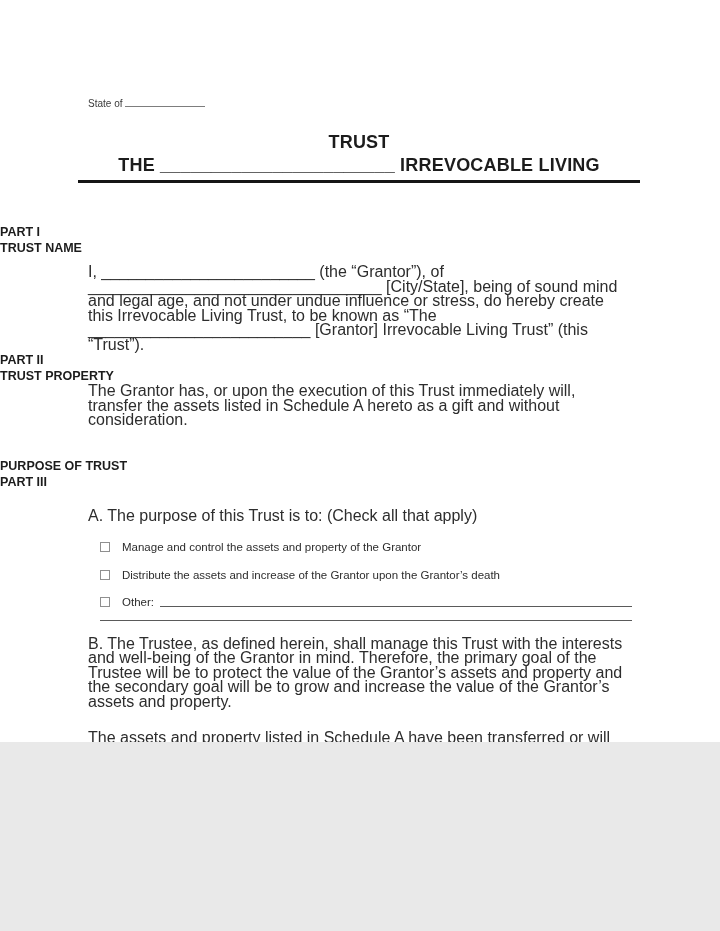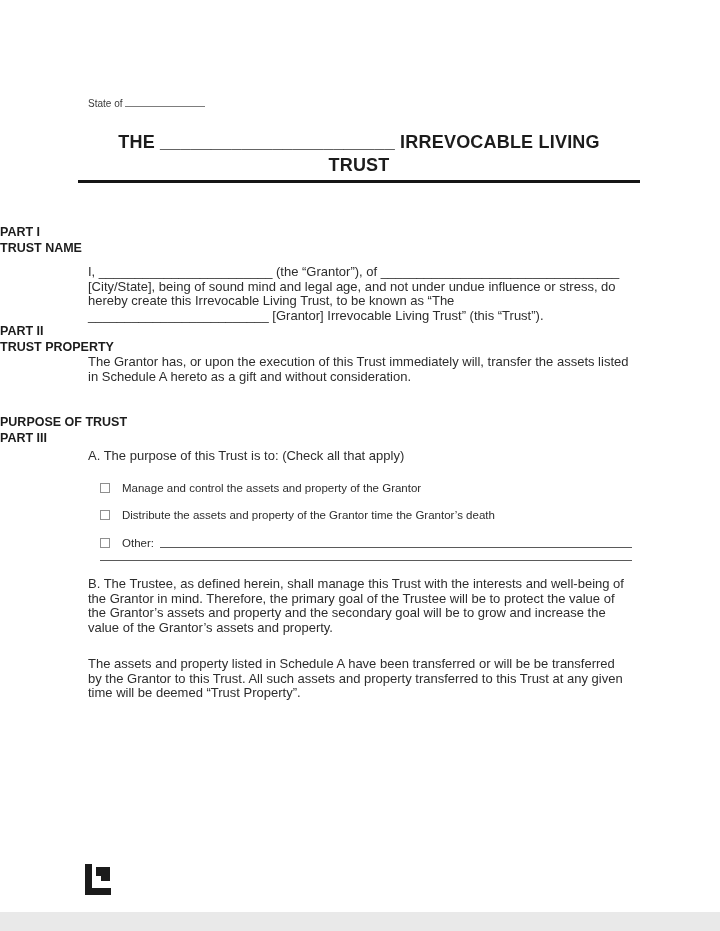--- a/index.html
+++ b/index.html
@@ -1,19 +1,19 @@
 <!DOCTYPE html>
 <html><head>
 <meta charset="utf-8">
 <style>
   html, body { margin: 0; padding: 0; background: #e9e9e9; }
   .page {
     position: relative;
     width: 720px;
-    height: 912px;
+    height: 742px;
     margin: 0 auto;
     background: #ffffff;
     font-family: "Liberation Sans", sans-serif;
     color: #262626;
     overflow: hidden;
   }
   .state-line {
     margin: 96px 88px 0 88px;
     font-size: 10px;
     color: #3a3a3a;
@@ -47,26 +47,26 @@
     font-weight: bold;
     line-height: 16px;
     color: #1c1c1c;
   }
   .h-part1 { margin-top: 41px; }
   .h-part2 { }
   .h-part3 { margin-top: 30px; }
   .h-part4 { margin-top: 25px; }
   .para {
     margin: 9px 88px 0 88px;
-    font-size: 13px;
+    font-size: 16px;
     line-height: 14.5px;
     color: #2d2d2d;
   }
   .para-p2 { margin-top: 0; }
-  .para-a  { margin-top: 3px; }
+  .para-a  { margin-top: 19px; }
   .para-b  { margin-top: 16px; }
   .para-p4 { margin-top: 22px; }
   .checkbox-row {
     display: flex;
     align-items: flex-start;
     margin: 13px 88px 0 100px;
     font-size: 11.5px;
     line-height: 14.5px;
     color: #2d2d2d;
   }
@@ -102,22 +102,22 @@
 </head>
 <body>
 
 <div class="page">
 
   <div class="state-line">
     <span>State of</span><span class="state-blank"></span>
   </div>
 
   <div class="doc-title">
+    <div>TRUST</div>
     <div>THE _______________________ IRREVOCABLE LIVING</div>
-    <div>TRUST</div>
   </div>
 
   <div class="title-rule"></div>
 
   <div class="part-heading h-part1">
     <div>PART I</div>
     <div>TRUST NAME</div>
   </div>
   <div class="para">I, ________________________ (the “Grantor”), of _________________________________ [City/State], being of sound mind and legal age, and not under undue influence or stress, do hereby create this Irrevocable Living Trust, to be known as “The _________________________ [Grantor] Irrevocable Living Trust” (this “Trust”).</div>
 
@@ -133,21 +133,21 @@
   </div>
   <div class="para para-a">A. The purpose of this Trust is to: (Check all that apply)</div>
 
   <div class="checkbox-row cb-first">
     <span class="checkbox-box"></span>
     <span>Manage and control the assets and property of the Grantor</span>
   </div>
 
   <div class="checkbox-row">
     <span class="checkbox-box"></span>
-    <span>Distribute the assets and property of the Grantor time the Grantor’s death</span>
+    <span>Distribute the assets and increase of the Grantor upon the Grantor’s death</span>
   </div>
 
   <div class="checkbox-row">
     <span class="checkbox-box"></span>
     <span>Other:</span>
     <span class="fill-line"></span>
   </div>
   <div class="cont-line"></div>
 
   <div class="para para-b">B. The Trustee, as defined herein, shall manage this Trust with the interests and well-being of the Grantor in mind. Therefore, the primary goal of the Trustee will be to protect the value of the Grantor’s assets and property and the secondary goal will be to grow and increase the value of the Grantor’s assets and property.</div>

